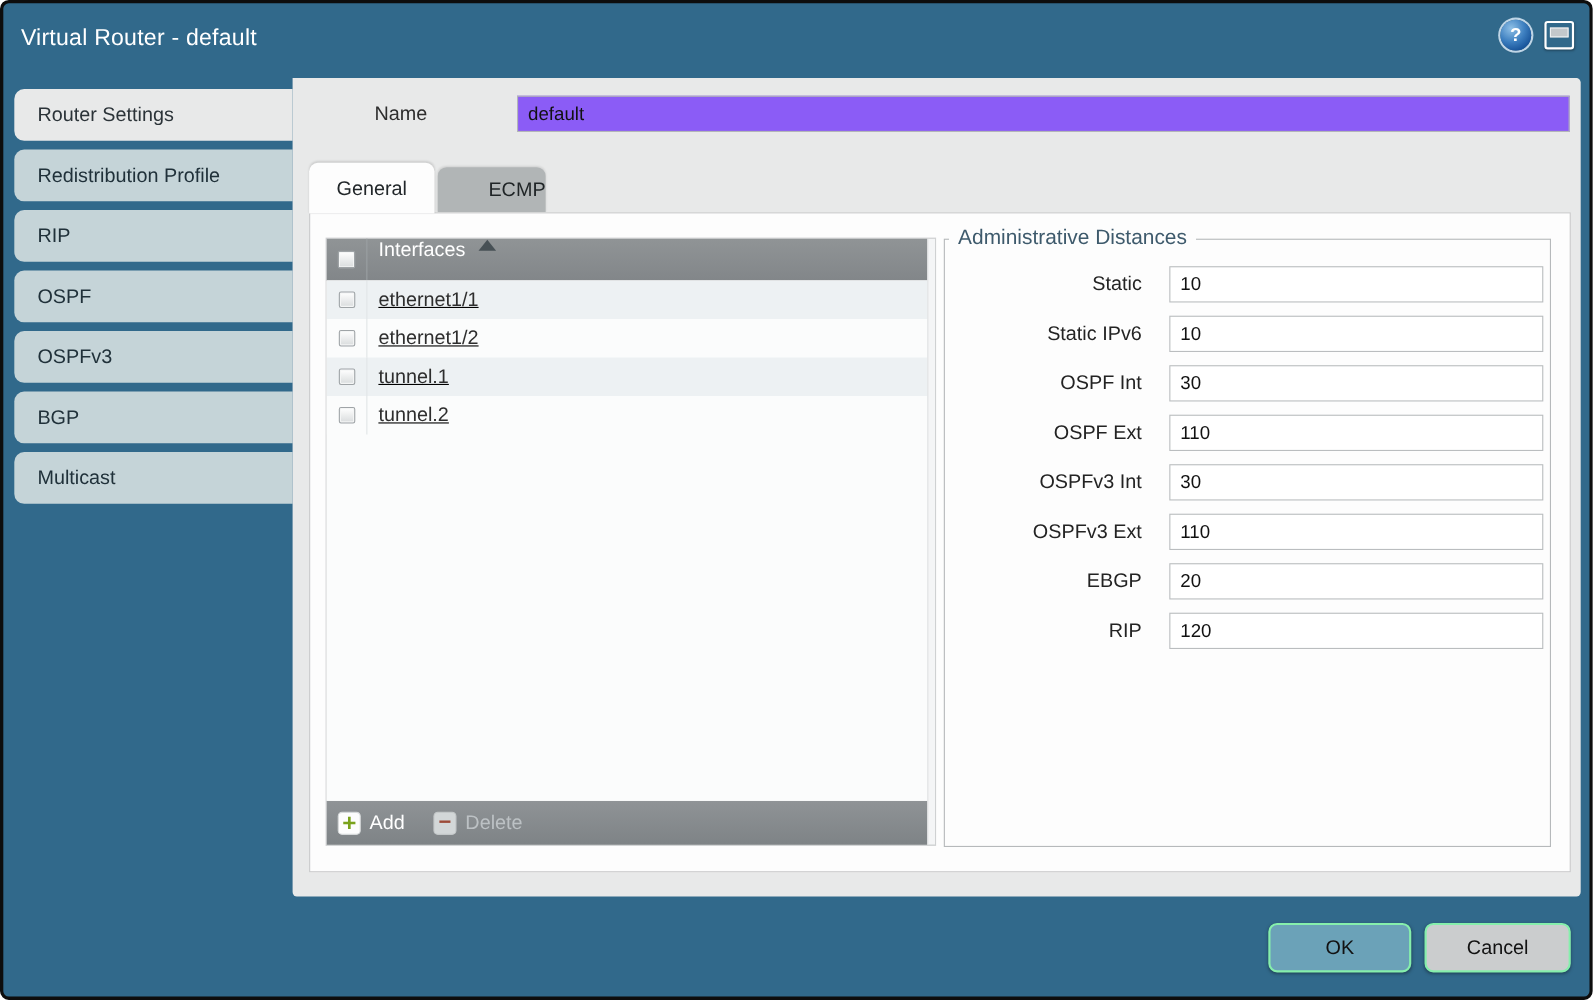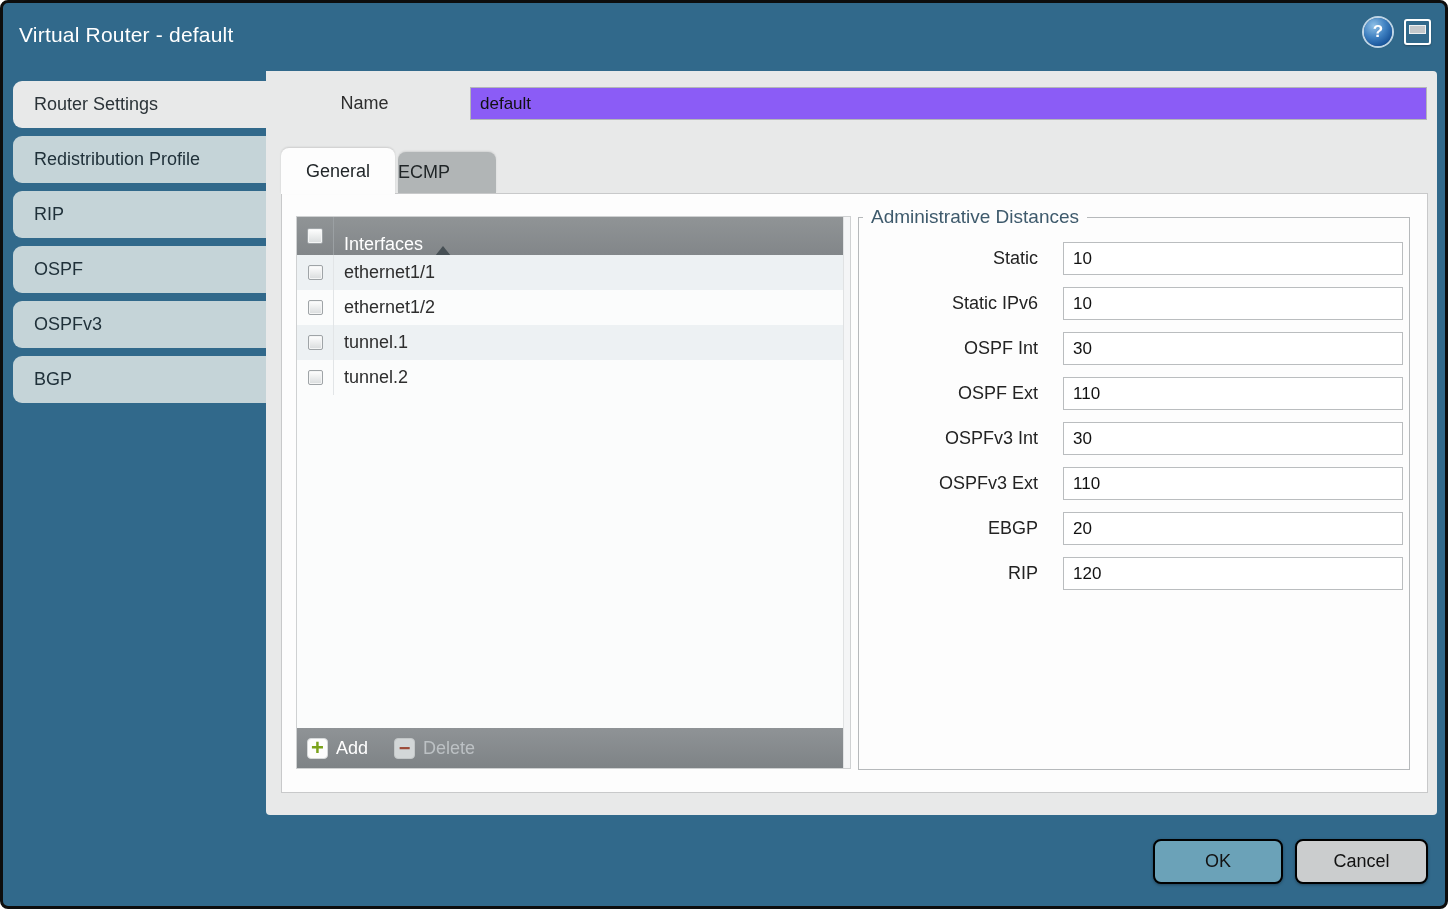--- a/index.html
+++ b/index.html
@@ -19,35 +19,35 @@
   .side-item{height:47px;line-height:47px;margin-bottom:8px;background:#c5d4d8;border-radius:9px 0 0 9px;padding-left:21px;font-size:18px;color:#20313a;cursor:pointer;}
   .side-item.active{background:#e8e9e9;color:#2b3338;}
 
   
   .content{position:absolute;left:263px;top:68px;width:1171px;height:744px;background:#e8e9e9;border-radius:0 4px 4px 4px;}
   .name-label{position:absolute;left:0;top:16px;width:197px;height:33px;line-height:33px;text-align:center;font-size:18px;color:#2e2e2e;}
   .name-input{position:absolute;left:204px;top:16px;width:957px;height:33px;border:1px solid #b3b6b8;background:#8b5cf6;font-size:17px;padding:0 9px;color:#111;font-family:"Liberation Sans",sans-serif;}
 
   
   .tab-general{position:absolute;left:15px;top:77px;width:114px;height:46px;background:#fdfdfd;border-radius:8px 8px 0 0;z-index:3;text-align:center;line-height:46px;font-size:18px;color:#22272a;box-shadow:0 -1px 2px rgba(0,0,0,.12);cursor:pointer;}
-  .tab-ecmp{position:absolute;left:132px;top:81px;width:98px;height:41px;background:#b1b5b6;border-radius:8px 8px 0 0;z-index:1;text-align:left;line-height:41px;font-size:18px;color:#1f2426;cursor:pointer;box-shadow:0 -1px 2px rgba(0,0,0,.10);}
+  .tab-ecmp{position:absolute;left:132px;top:81px;width:98px;height:41px;background:#b1b5b6;border-radius:8px 8px 0 0;z-index:1;text-align:right;line-height:41px;font-size:18px;color:#1f2426;cursor:pointer;box-shadow:0 -1px 2px rgba(0,0,0,.10);}
 
   
   .tabpanel{position:absolute;left:15px;top:122px;width:1147px;height:600px;background:#fdfdfd;border:1px solid #c8c9ca;z-index:2;}
 
   
   .if-table{position:absolute;left:14px;top:22px;width:555px;height:553px;display:flex;flex-direction:column;border:1px solid #cfd1d2;}
-  .t-head{height:38px;flex:0 0 38px;background:linear-gradient(180deg,#909496 0%,#828689 100%);display:flex;align-items:flex-end;color:#fff;font-size:18px;}
+  .t-head{height:38px;flex:0 0 38px;background:linear-gradient(180deg,#909496 0%,#828689 100%);display:flex;align-items:flex-start;color:#fff;font-size:18px;}
   .cb-cell{width:37px;flex:0 0 37px;display:flex;align-items:center;justify-content:center;align-self:stretch;}
   .t-head .cb-cell{border-right:1px solid #9ba0a3;}
   .checkbox{width:15px;height:15px;border:1px solid #9fa4a7;border-radius:2px;background:linear-gradient(180deg,#ffffff 0%,#d9dcdd 100%);box-shadow:inset 0 0 0 1px #f4f5f5;cursor:pointer;}
   .t-head .checkbox{width:16px;height:16px;}
   .head-label{padding-left:10px;}
   .sort-asc{display:inline-block;width:0;height:0;border-left:8px solid transparent;border-right:8px solid transparent;border-bottom:10px solid #475055;margin-left:12px;position:relative;top:1px;}
-  .t-body{flex:1 1 auto;position:relative;background:#fbfcfc;overflow:hidden;}
+  .t-body{flex:1 1 auto;position:relative;background:#fbfcfc;overflow:hidden;text-decoration:underline;}
   .t-row{height:35px;display:flex;align-items:center;font-size:18px;color:#2e2e2e;background:#fbfcfc;cursor:pointer;}
   .t-body > .t-row:nth-child(odd){background:#edf1f3;}
   .t-row .cb-cell{border-right:1px solid #e2e5e7;}
   .row-label{padding-left:10px;}
   .scroll-strip{position:absolute;right:0;top:0;bottom:0;width:7px;background:#f4f5f6;border-left:1px solid #e0e2e3;}
   .t-foot{height:40px;flex:0 0 40px;background:linear-gradient(180deg,#8f9396 0%,#7e8386 100%);display:flex;align-items:center;padding-left:10px;gap:26px;}
   .foot-btn{display:flex;align-items:center;gap:8px;cursor:pointer;}
   .icon-chip{width:21px;height:21px;border-radius:4px;display:flex;align-items:center;justify-content:center;font-weight:bold;}
   .add-chip{background:#fdfdfd;border:1px solid #d6d9da;color:#7aa21b;font-size:22px;line-height:1;}
   .del-chip{background:#d3d7d8;border:1px solid #c3c7c8;color:#9c4a38;font-size:20px;line-height:1;}
@@ -56,21 +56,21 @@
   .foot-btn.disabled{cursor:default;}
 
   
   .ad-fieldset{position:absolute;left:576px;top:12px;width:552px;height:564px;border:1px solid #b6b9bb;margin:0;padding:14px 0 0 0;}
   .ad-legend{font-size:19px;font-weight:normal;color:#3e5a6c;padding:0 8px;margin-left:4px;}
   .f-row{display:flex;align-items:center;margin-bottom:12px;height:33px;}
   .f-label{width:188px;text-align:right;padding-right:9px;font-size:18px;color:#232323;}
   .f-input{width:340px;height:33px;border:1px solid #babdbf;background:#fff;font-size:17px;padding:0 9px;color:#111;font-family:"Liberation Sans",sans-serif;margin-left:16px;}
 
   
-  .btn{position:absolute;top:836px;height:45px;border:2px solid #000000;border-radius:8px;font-size:18px;color:#121212;display:flex;align-items:center;justify-content:center;cursor:pointer;box-shadow:0 1px 3px rgba(0,0,0,.35);}
+  .btn{position:absolute;top:836px;height:45px;border:2px solid #86efac;border-radius:8px;font-size:18px;color:#121212;display:flex;align-items:center;justify-content:center;cursor:pointer;box-shadow:0 1px 3px rgba(0,0,0,.35);}
   .btn-ok{left:1150px;width:130px;background:#6ba2b8;}
   .btn-cancel{left:1292px;width:133px;background:#cbcdce;}
 </style>
 </head>
 <body>
 
 <div class="dialog">
 
   <div class="titlebar">
     <div class="title">Virtual Router - default</div>
@@ -90,20 +90,21 @@
       <div class="side-item">Redistribution Profile</div>
 
       <div class="side-item">RIP</div>
 
       <div class="side-item">OSPF</div>
 
       <div class="side-item">OSPFv3</div>
 
       <div class="side-item">BGP</div>
 
+      <div class="side-item">Multicast</div>
     </div>
 
   <div class="content">
     <div class="name-label">Name</div>
     <input class="name-input" type="text" value="default" style="">
 
     <div class="tab-general">General</div>
     <div class="tab-ecmp">ECMP</div>
 
     <div class="tabpanel">

